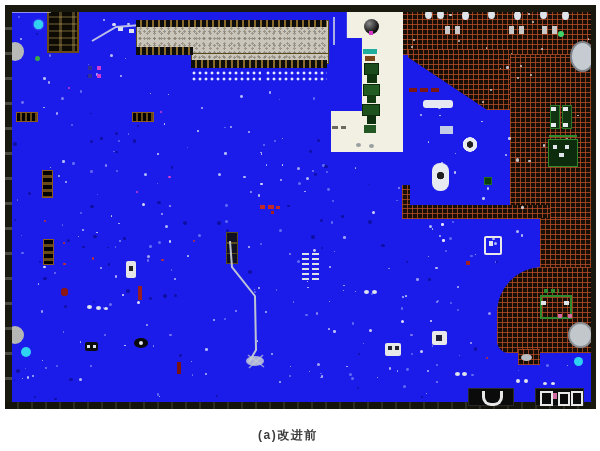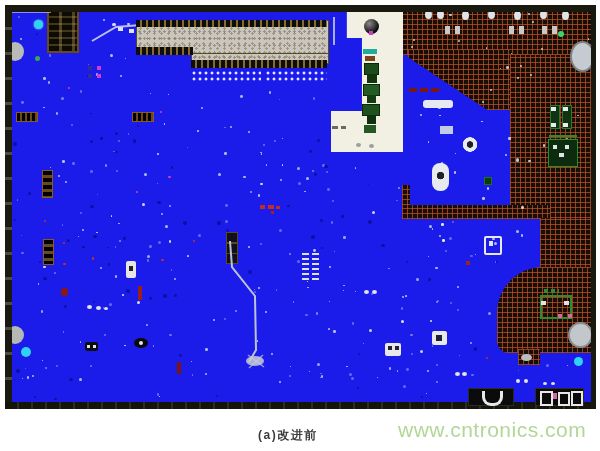--- a/index.html
+++ b/index.html
@@ -542,14 +542,13 @@
         <div style="position: absolute; left: 163.1px; top: 170.9px; width: 2.6px; height: 2.6px; border-radius: 50%; background: rgb(207, 60, 207);"></div>
       </div>
 
     <div class="border" style="left:0;top:0;width:591px;height:7px"></div>
     <div class="border b-left" style="left:0;top:0;width:7px;height:404px"></div>
     <div class="border b-bottom" style="left:0;top:397px;width:591px;height:7px"></div>
     <div class="border" style="left:586px;top:0;width:5px;height:404px"></div>
   </div>
 
   <div class="caption">(a)改进前</div>
-  <div class="watermark">www.cntronics.com</div>
 </div>
 
 </body></html>

